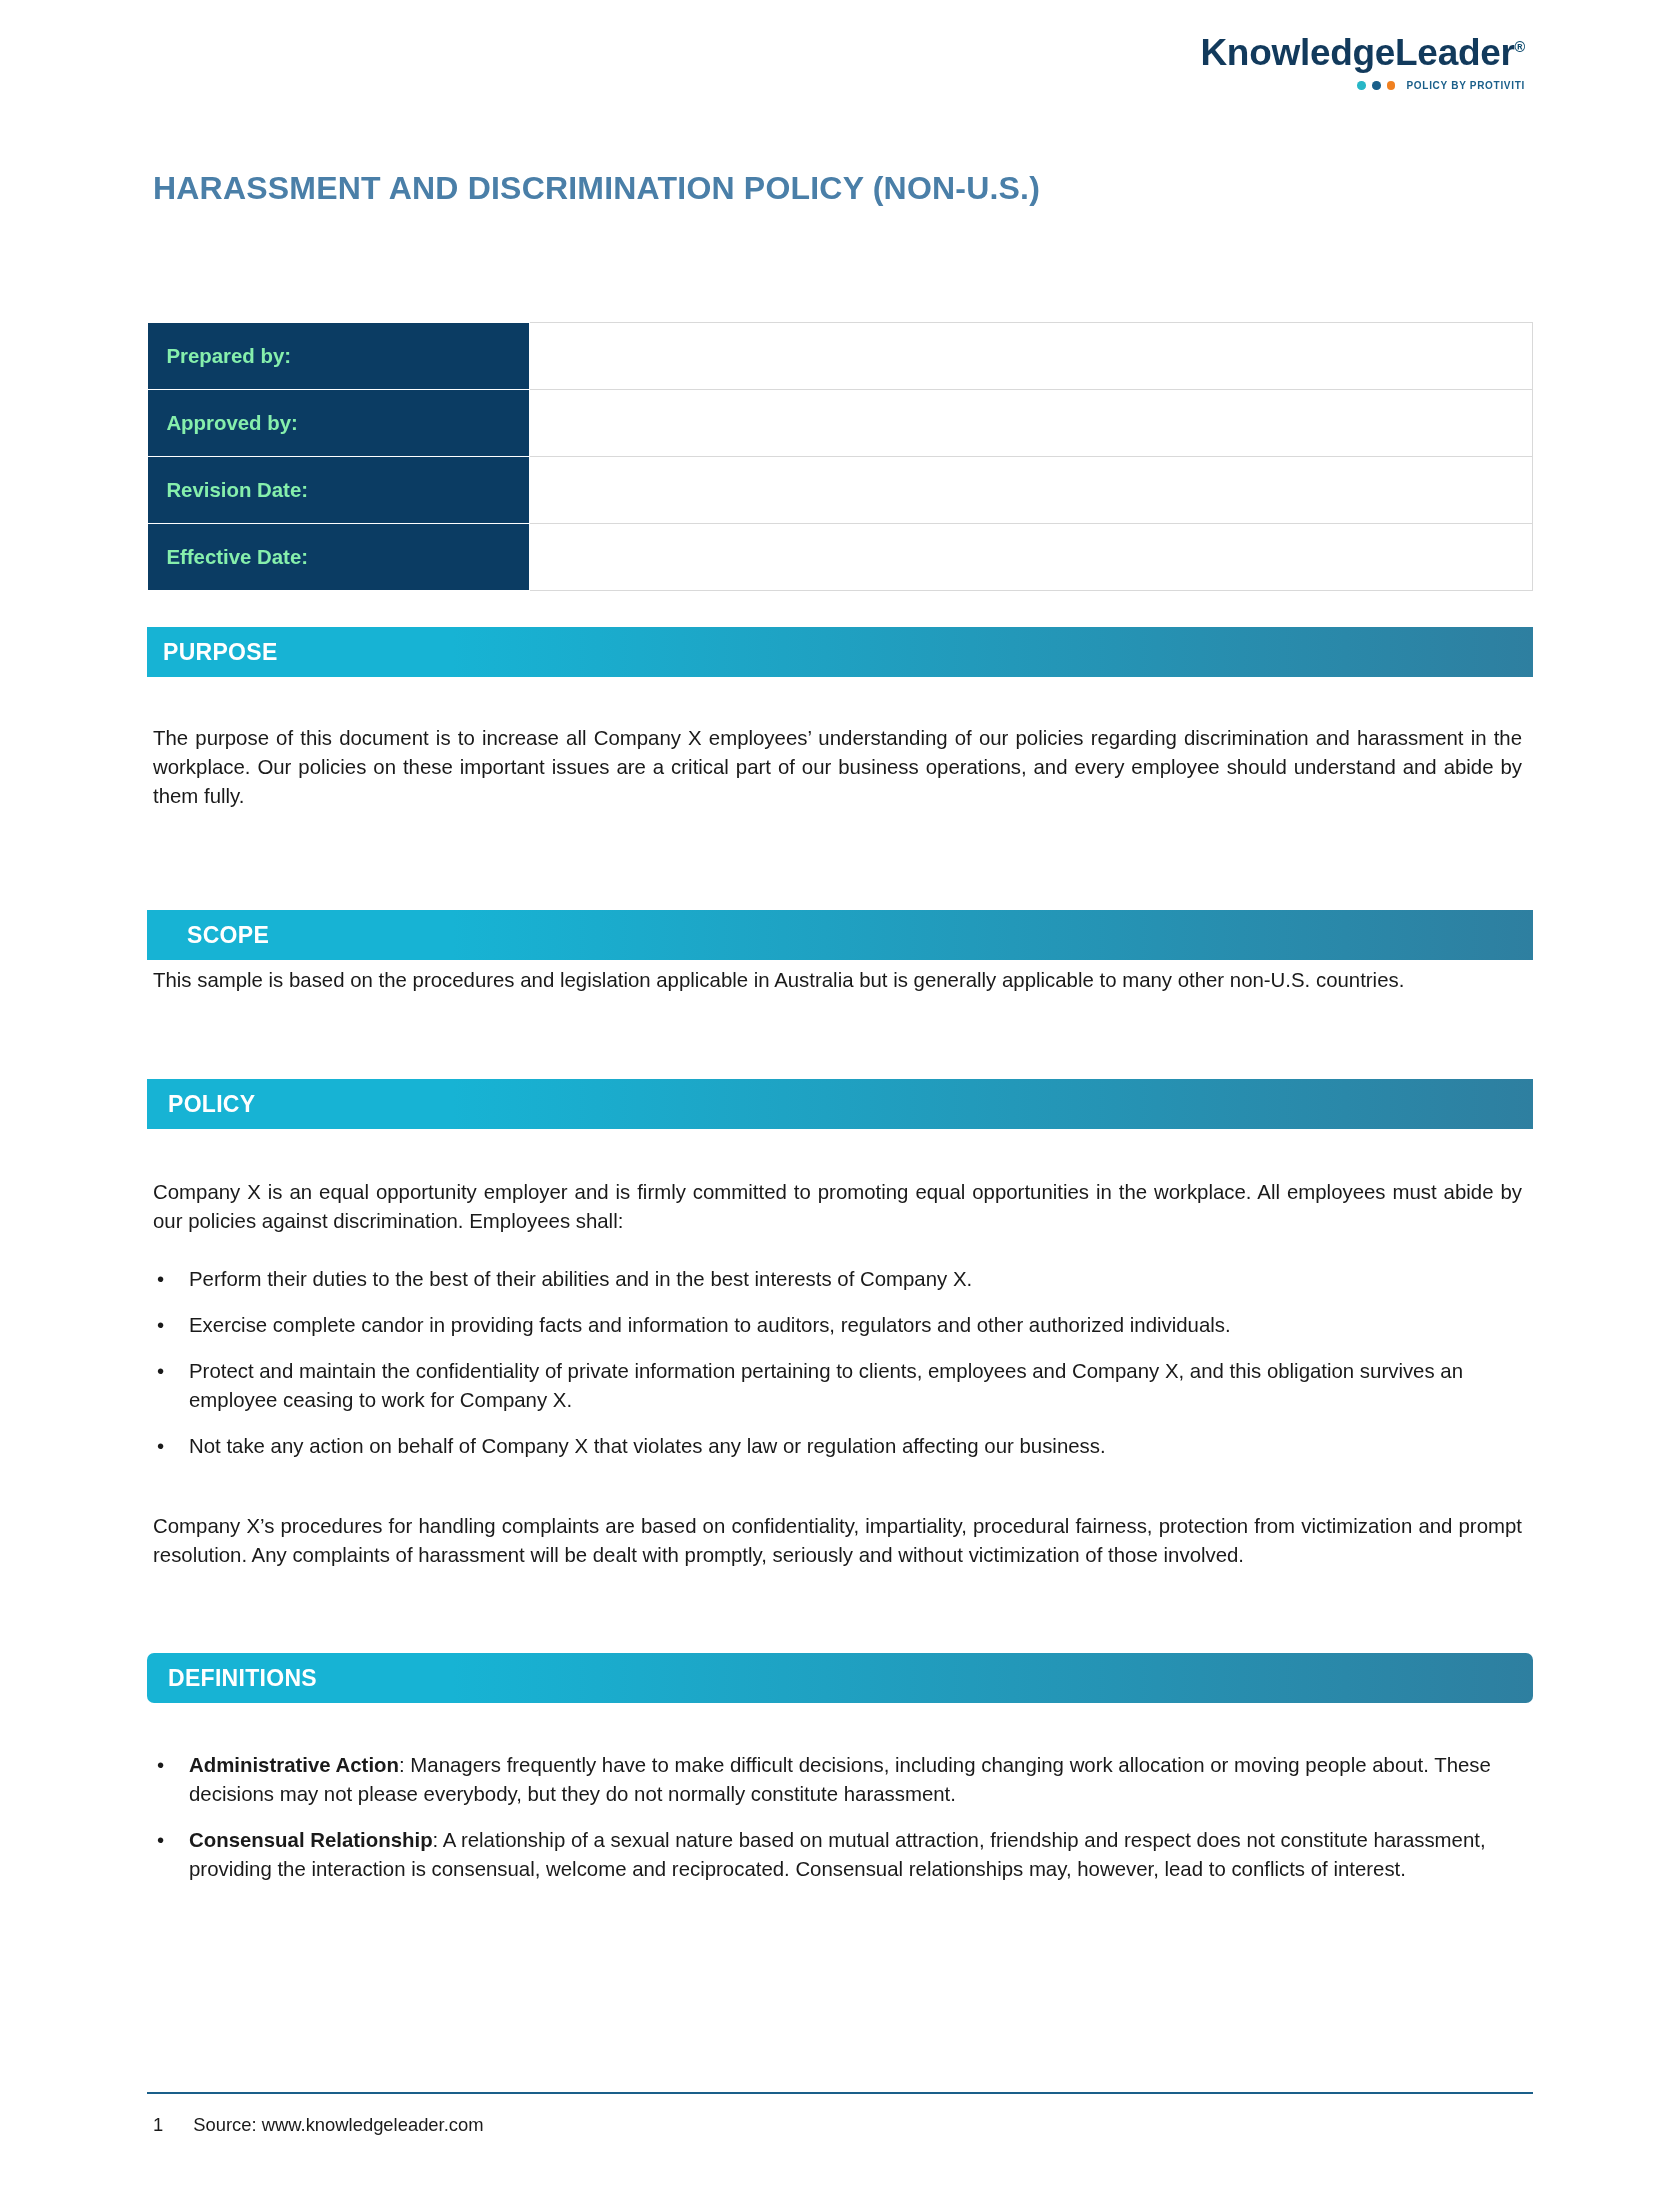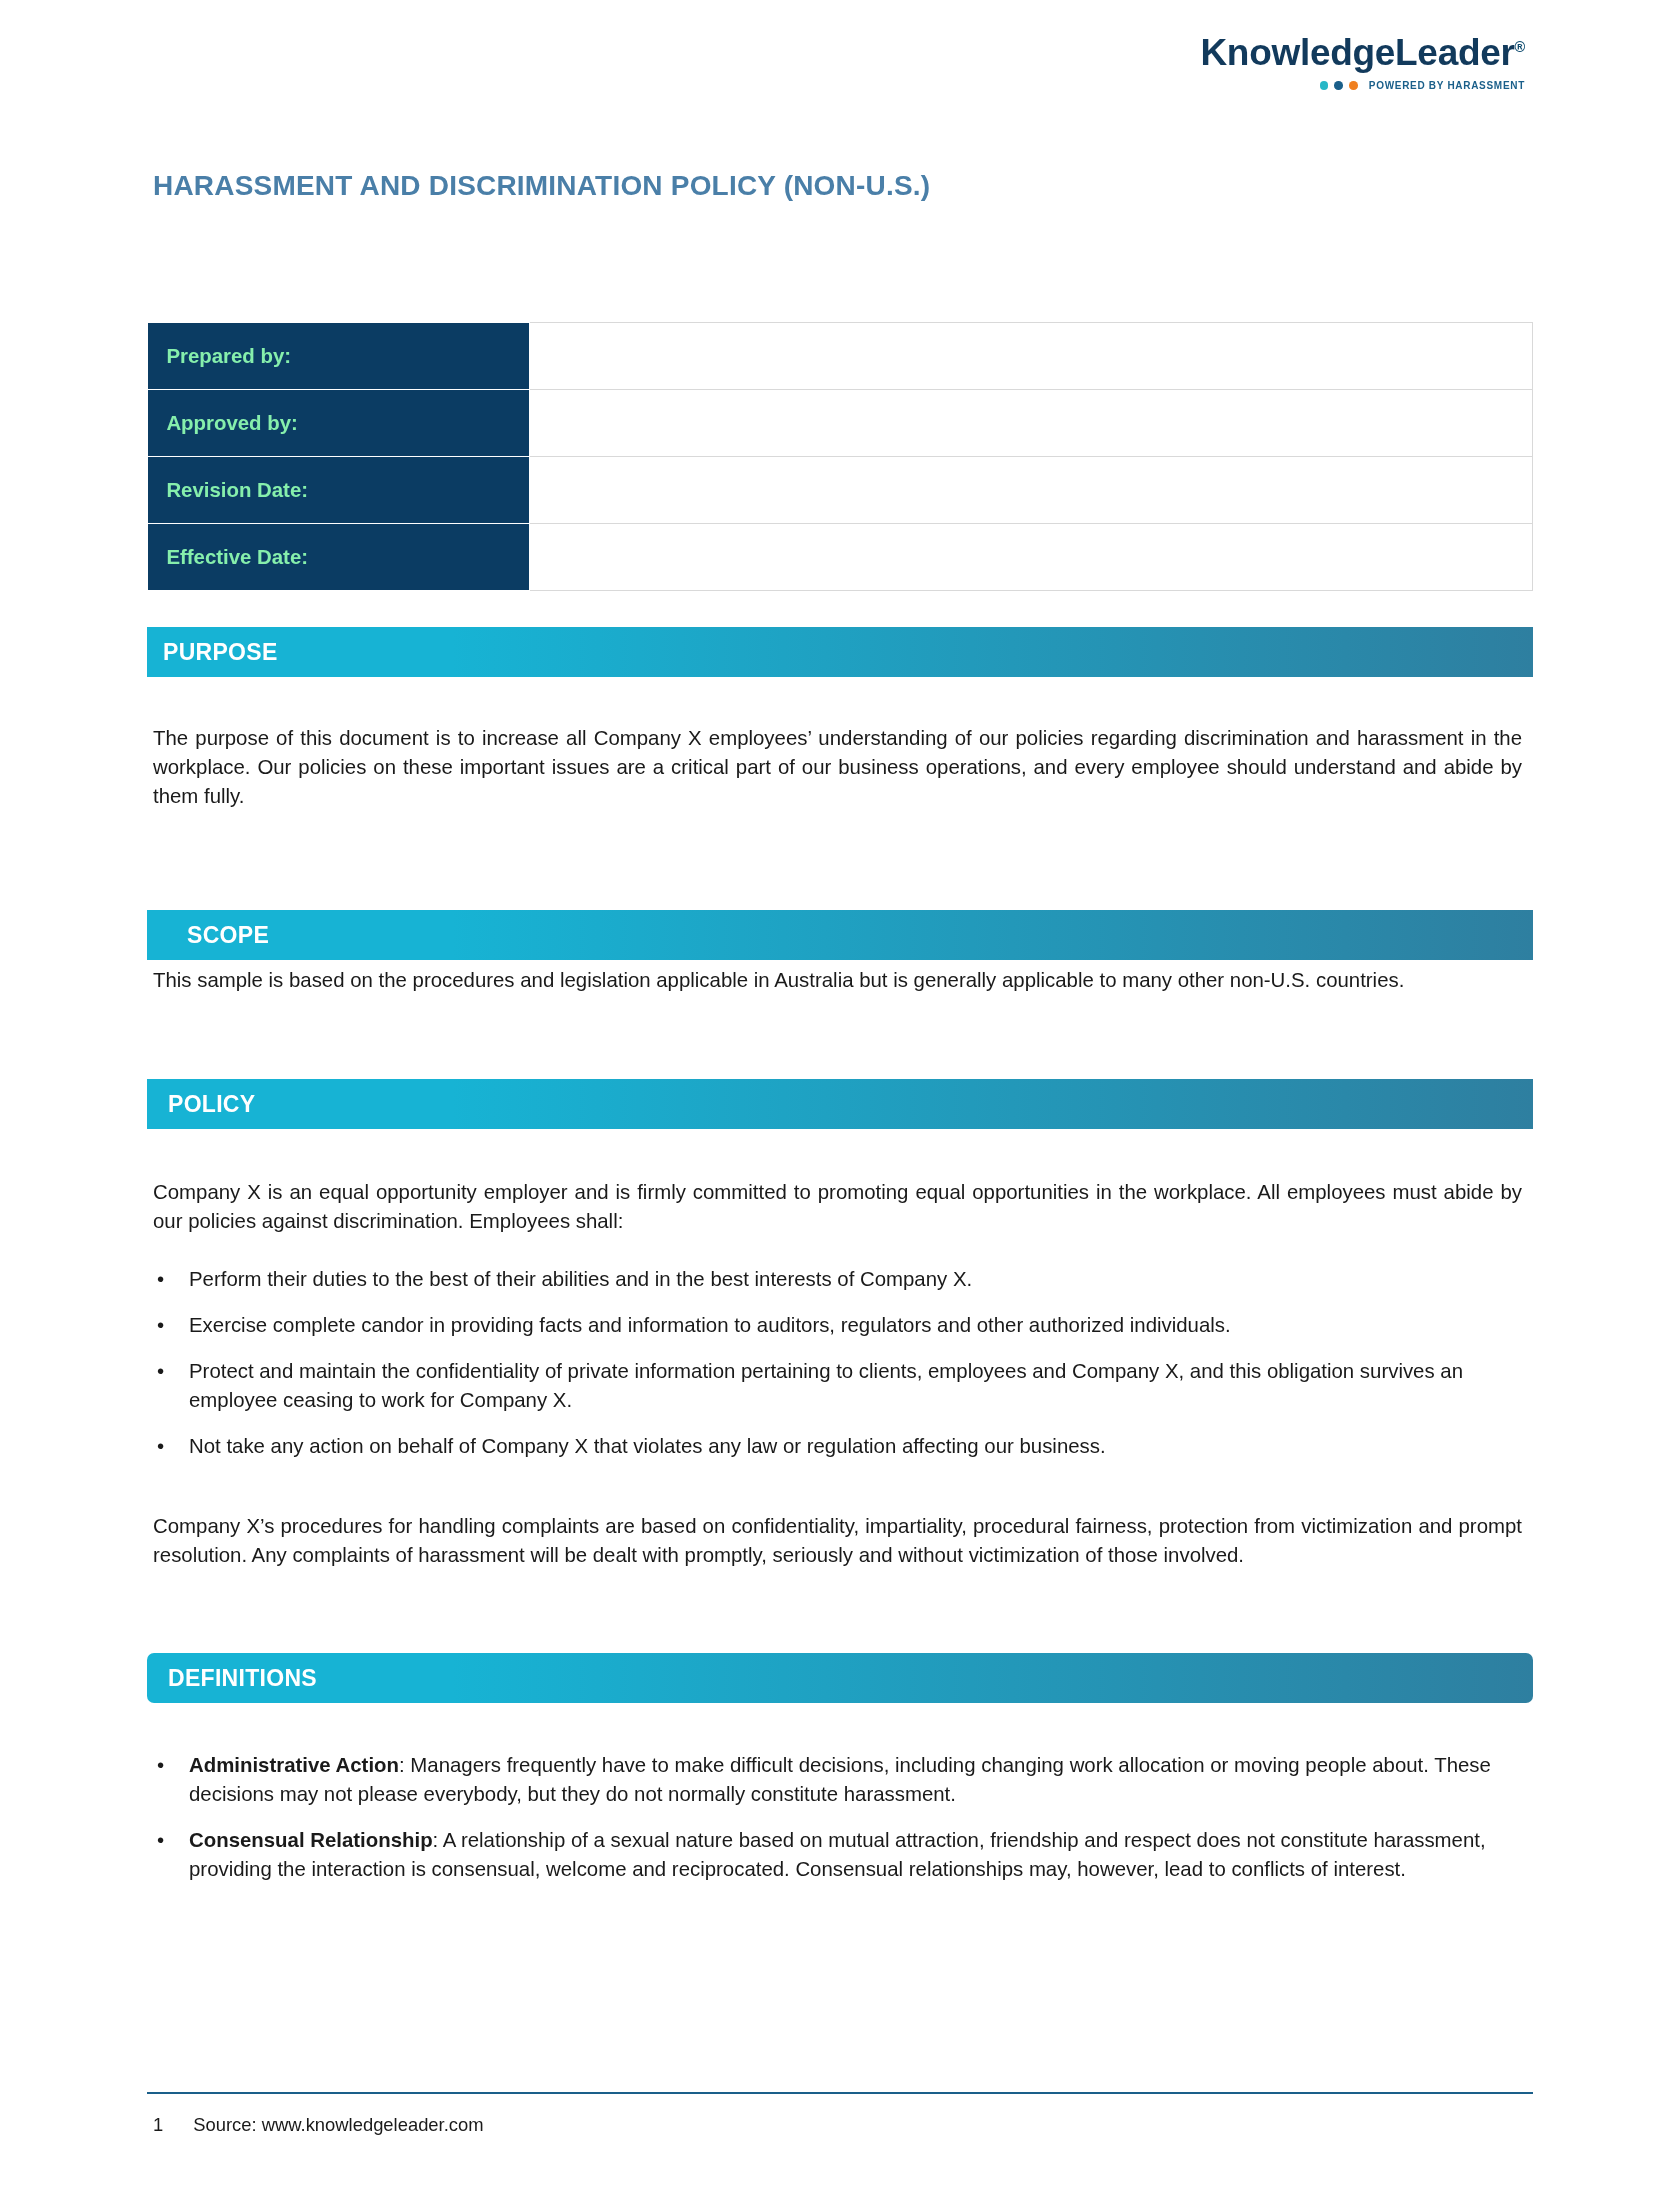--- a/index.html
+++ b/index.html
@@ -66,21 +66,21 @@
     font-weight: bold;
     margin-left: 5.3px;
   }
 
   
   .doc-title {
     position: absolute;
     top: 170px;
     left: 153px;
     right: 153px;
-    font-size: 28px;
+    font-size: 32px;
     font-weight: bold;
     color: #4a7fa8;
     letter-spacing: 0.2px;
   }
 
   
   .meta-table {
     position: absolute;
     top: 322px;
     left: 147px;
@@ -181,21 +181,21 @@
 <body>
 
 <div class="page">
 
   <div class="logo-block">
     <div class="logo-word"><span class="kl-dark">Knowledge</span><span class="kl-dark">Leader</span><span class="kl-reg">®</span></div>
     <div class="logo-sub">
       <span class="dot c1"></span>
       <span class="dot c2"></span>
       <span class="dot c3"></span>
-      <span class="logo-sub-text">POWERED BY HARASSMENT</span>
+      <span class="logo-sub-text">POLICY BY PROTIVITI</span>
     </div>
   </div>
 
   <div class="doc-title">HARASSMENT AND DISCRIMINATION POLICY (NON-U.S.)</div>
 
   <table class="meta-table">
     <tbody>
         <tr>
       <td class="meta-label">Prepared by:</td>
       <td class="meta-value"></td>

